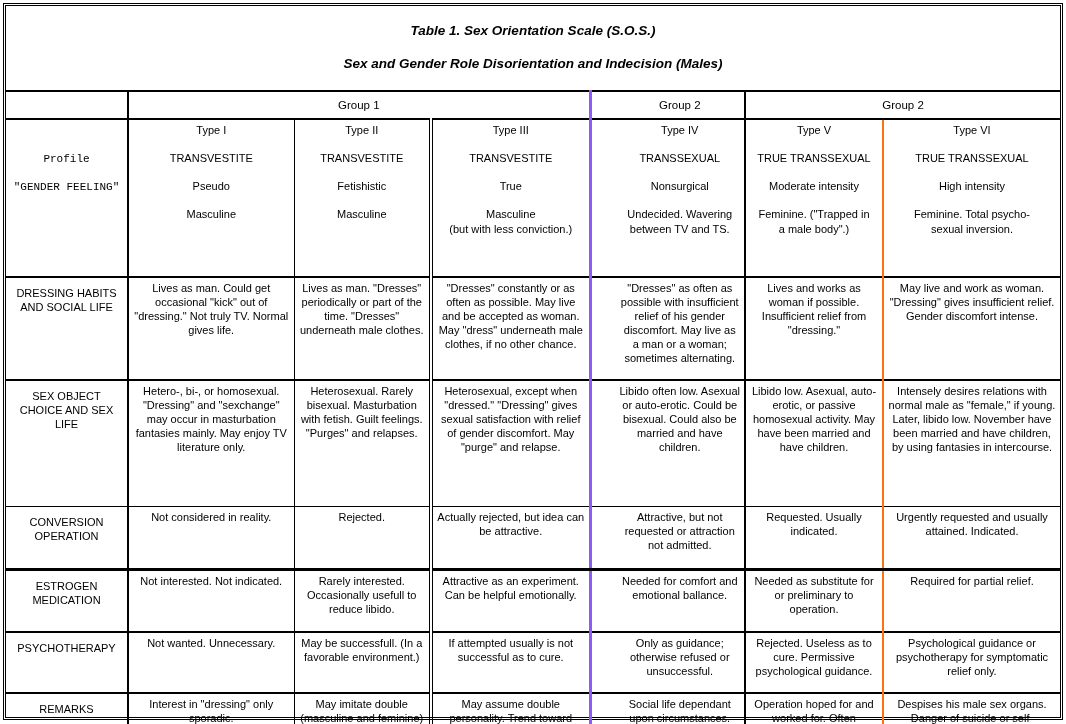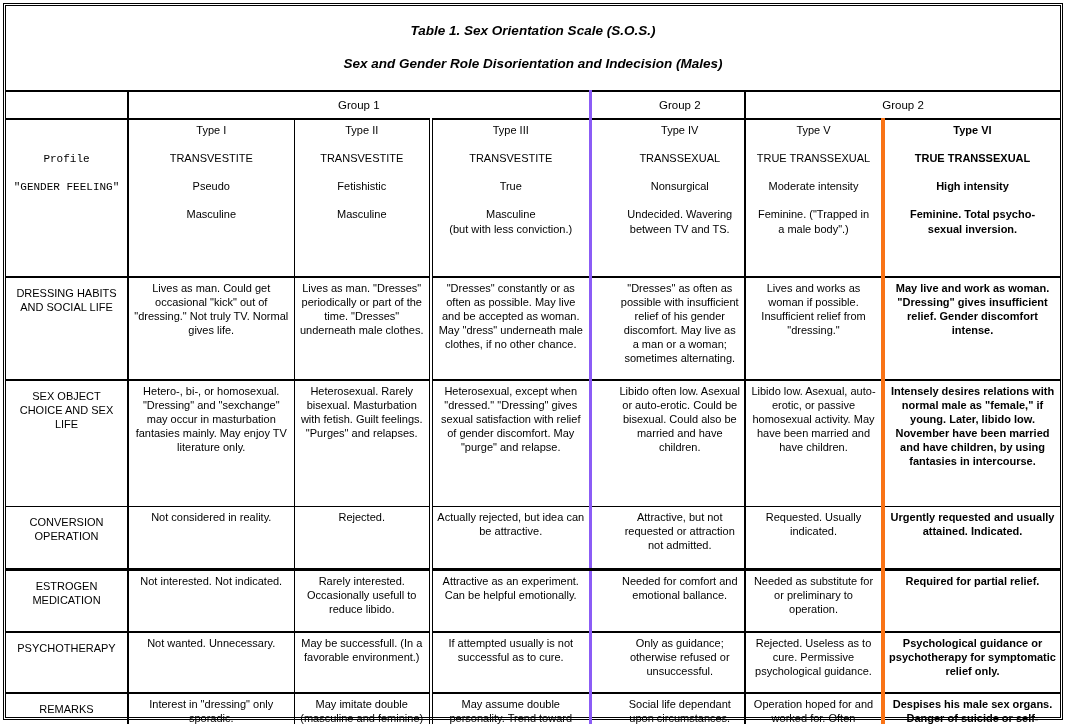--- a/index.html
+++ b/index.html
@@ -10,21 +10,21 @@
   td:first-child{border-left:0;}
   td:last-child{border-right:0;}
   tr:first-child td{border-top:0;}
   tr:last-child td{border-bottom:0;}
 
   
   .cT1{border-left:2px solid #000;}
   .cT3{border-left:4px double #000;}
   .cT4{border-left:3px solid #8b5cf6;padding-left:28px;}
   .cT5{border-left:2px solid #000;}
-  .cT6{border-left:4px solid #f97316;font-weight:bold;}
+  .cT6{border-left:2px solid #f97316;}
 
   
   .r-title td{height:34px;border-left:0;border-right:0;vertical-align:middle;padding:2px;}
   .r-group td{height:20px;border-top:2px solid #000;vertical-align:middle;}
   .r-profile td{height:121px;border-top:2px solid #000;}
   .r-dressing td{height:90px;border-top:2px solid #000;}
   .r-sexobj td{height:114px;border-top:2px solid #000;}
   .r-kinsey td{height:17px;border-top:2px solid #000;border-bottom:3px solid #000;}
   .r-conversion td{height:50px;border-bottom:3px solid #000;}
   .r-estrogen td{height:49px;}

